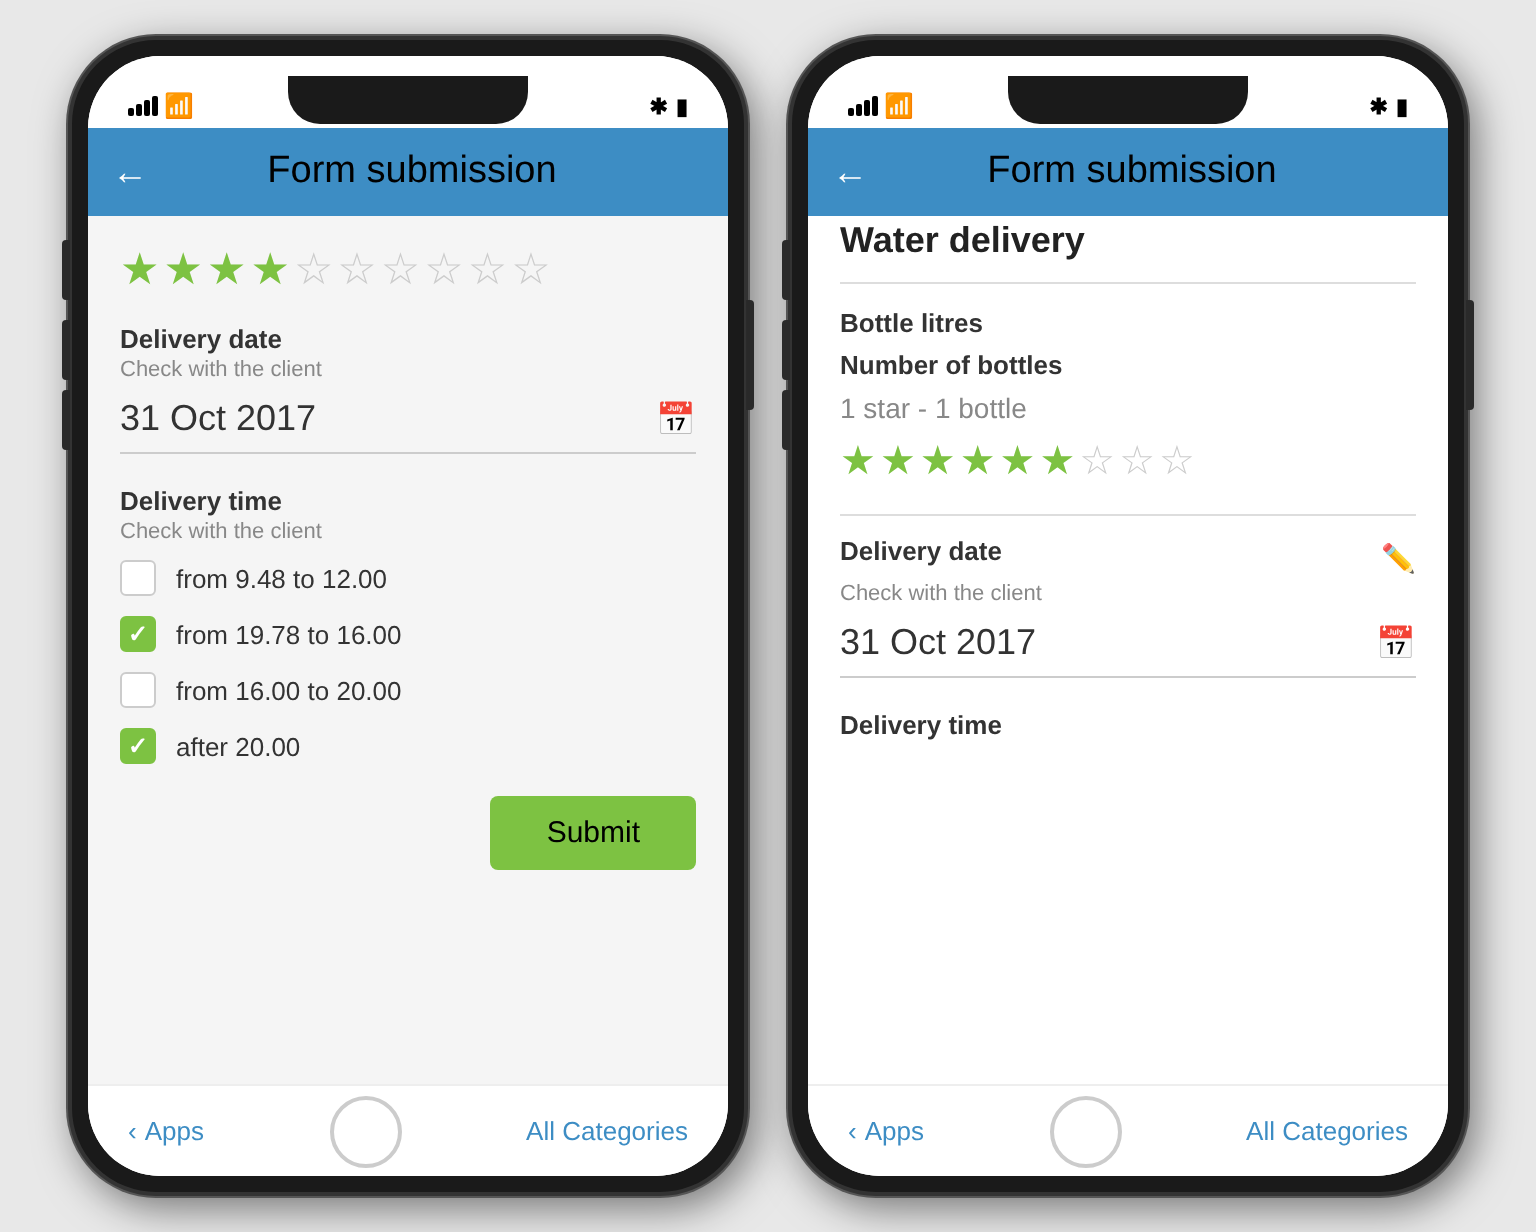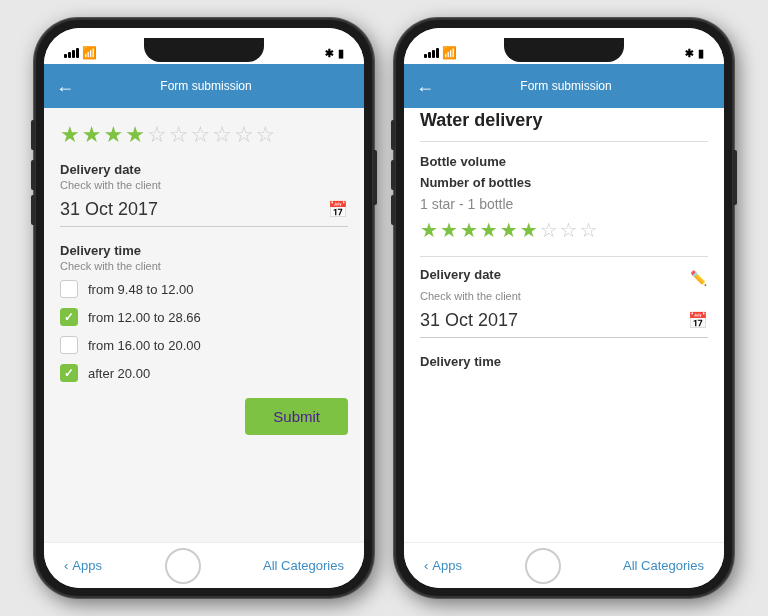--- a/index.html
+++ b/index.html
@@ -114,22 +114,22 @@
       padding: 0 12px;
       gap: 10px;
       flex-shrink: 0;
     }
     .app-bar-back {
       color: white;
       font-size: 18px;
       font-weight: 300;
     }
     .app-bar-title {
-      color: #ffffff;
-      font-size: 12px;
+      color: #000000;
+      font-size: 19px;
       font-weight: 500;
       flex: 1;
       text-align: center;
       margin-right: 24px;
     }
 
     
     .screen-content {
       flex: 1;
       overflow: hidden;
@@ -217,21 +217,21 @@
     }
 
     
     .submit-area {
       display: flex;
       justify-content: flex-end;
       margin-top: 16px;
     }
     .submit-btn {
       background: #7dc242;
-      color: #4c1d95;
+      color: #000000;
       border: none;
       border-radius: 4px;
       padding: 10px 28px;
       font-size: 15px;
       font-weight: 500;
       cursor: pointer;
     }
 
     
     .bottom-nav {
@@ -371,21 +371,21 @@
       <div>
         <div class="section-label">Delivery time</div>
         <div class="section-sub">Check with the client</div>
 
         <div class="checkbox-row">
           <div class="checkbox-box"></div>
           <span>from 9.48 to 12.00</span>
         </div>
         <div class="checkbox-row">
           <div class="checkbox-box checked"></div>
-          <span>from 12.00 to 28.66</span>
+          <span>from 19.78 to 16.00</span>
         </div>
         <div class="checkbox-row">
           <div class="checkbox-box"></div>
           <span>from 16.00 to 20.00</span>
         </div>
         <div class="checkbox-row">
           <div class="checkbox-box checked"></div>
           <span>after 20.00</span>
         </div>
       </div>
@@ -430,21 +430,21 @@
     <div class="app-bar">
       <span class="app-bar-back">←</span>
       <span class="app-bar-title">Form submission</span>
     </div>
 
     <div class="screen-content-right">
 
       <div class="section-heading">Water delivery</div>
 
       <div>
-        <div class="field-label">Bottle volume</div>
+        <div class="field-label">Bottle litres</div>
       </div>
 
       <div>
         <div class="field-label">Number of bottles</div>
         <div class="star-sub">1 star - 1 bottle</div>
         <div class="stars-row stars-row-sm">
           <span class="star filled">★</span>
           <span class="star filled">★</span>
           <span class="star filled">★</span>
           <span class="star filled">★</span>

